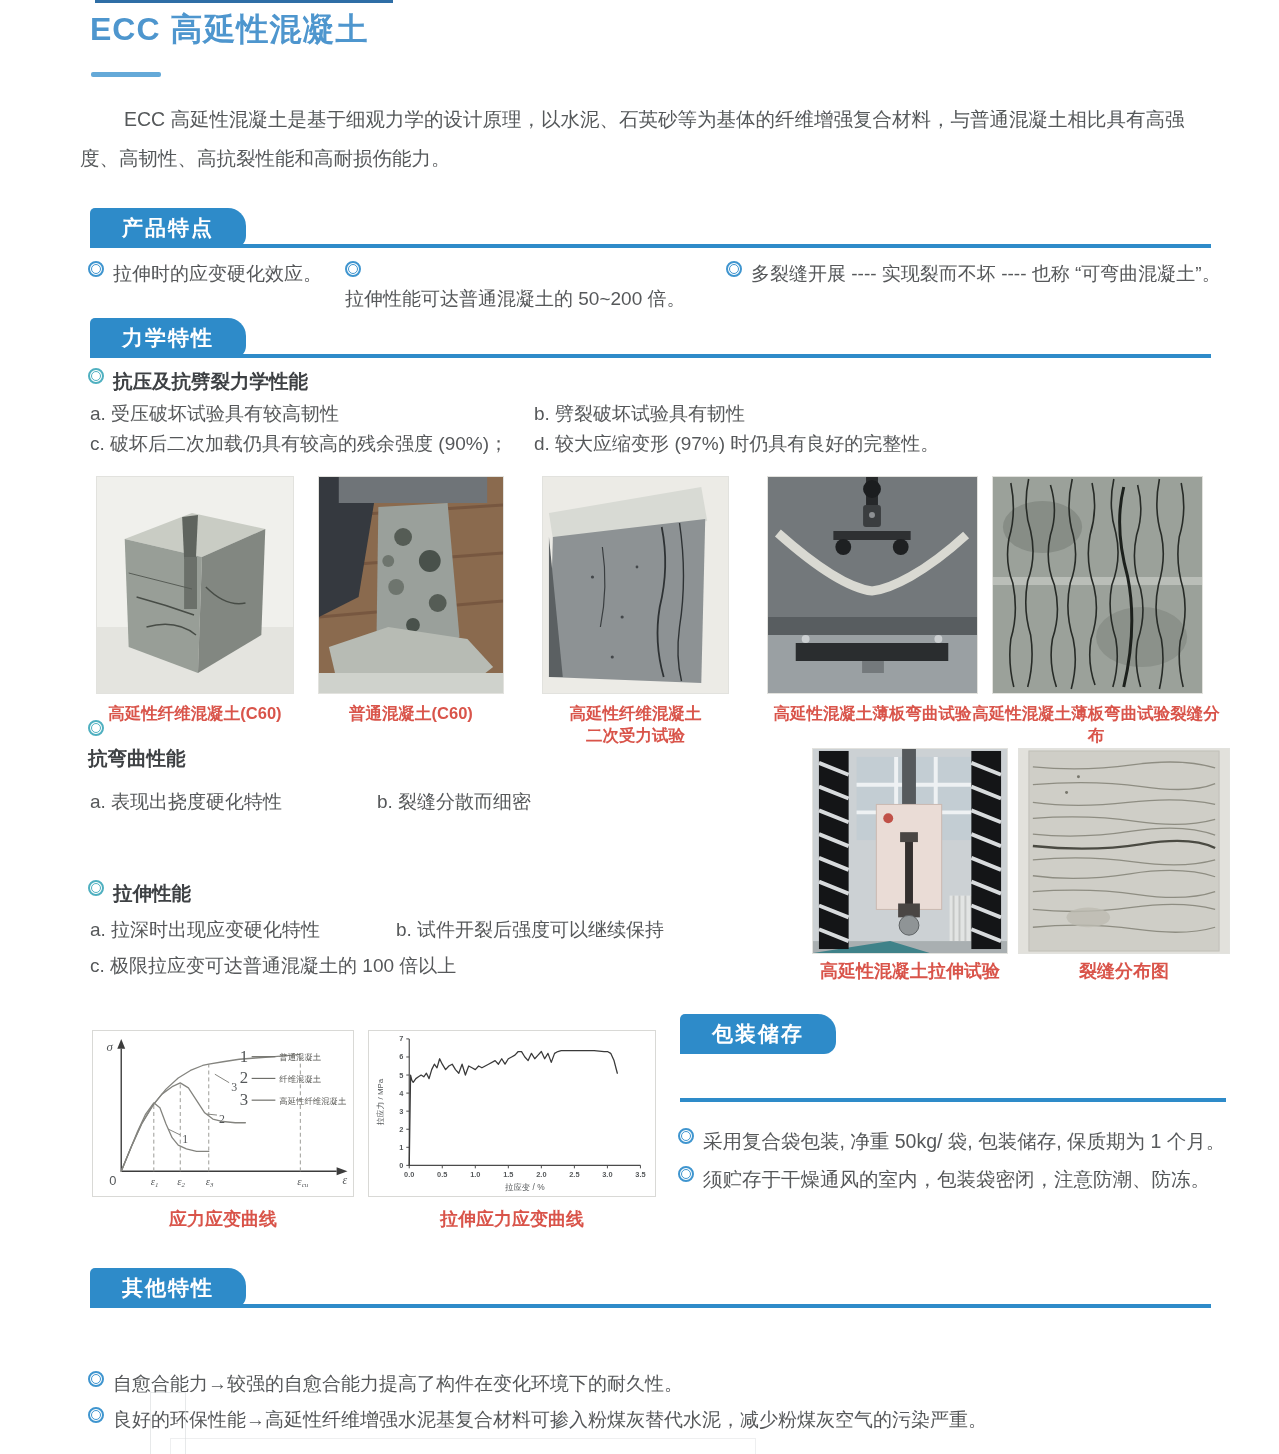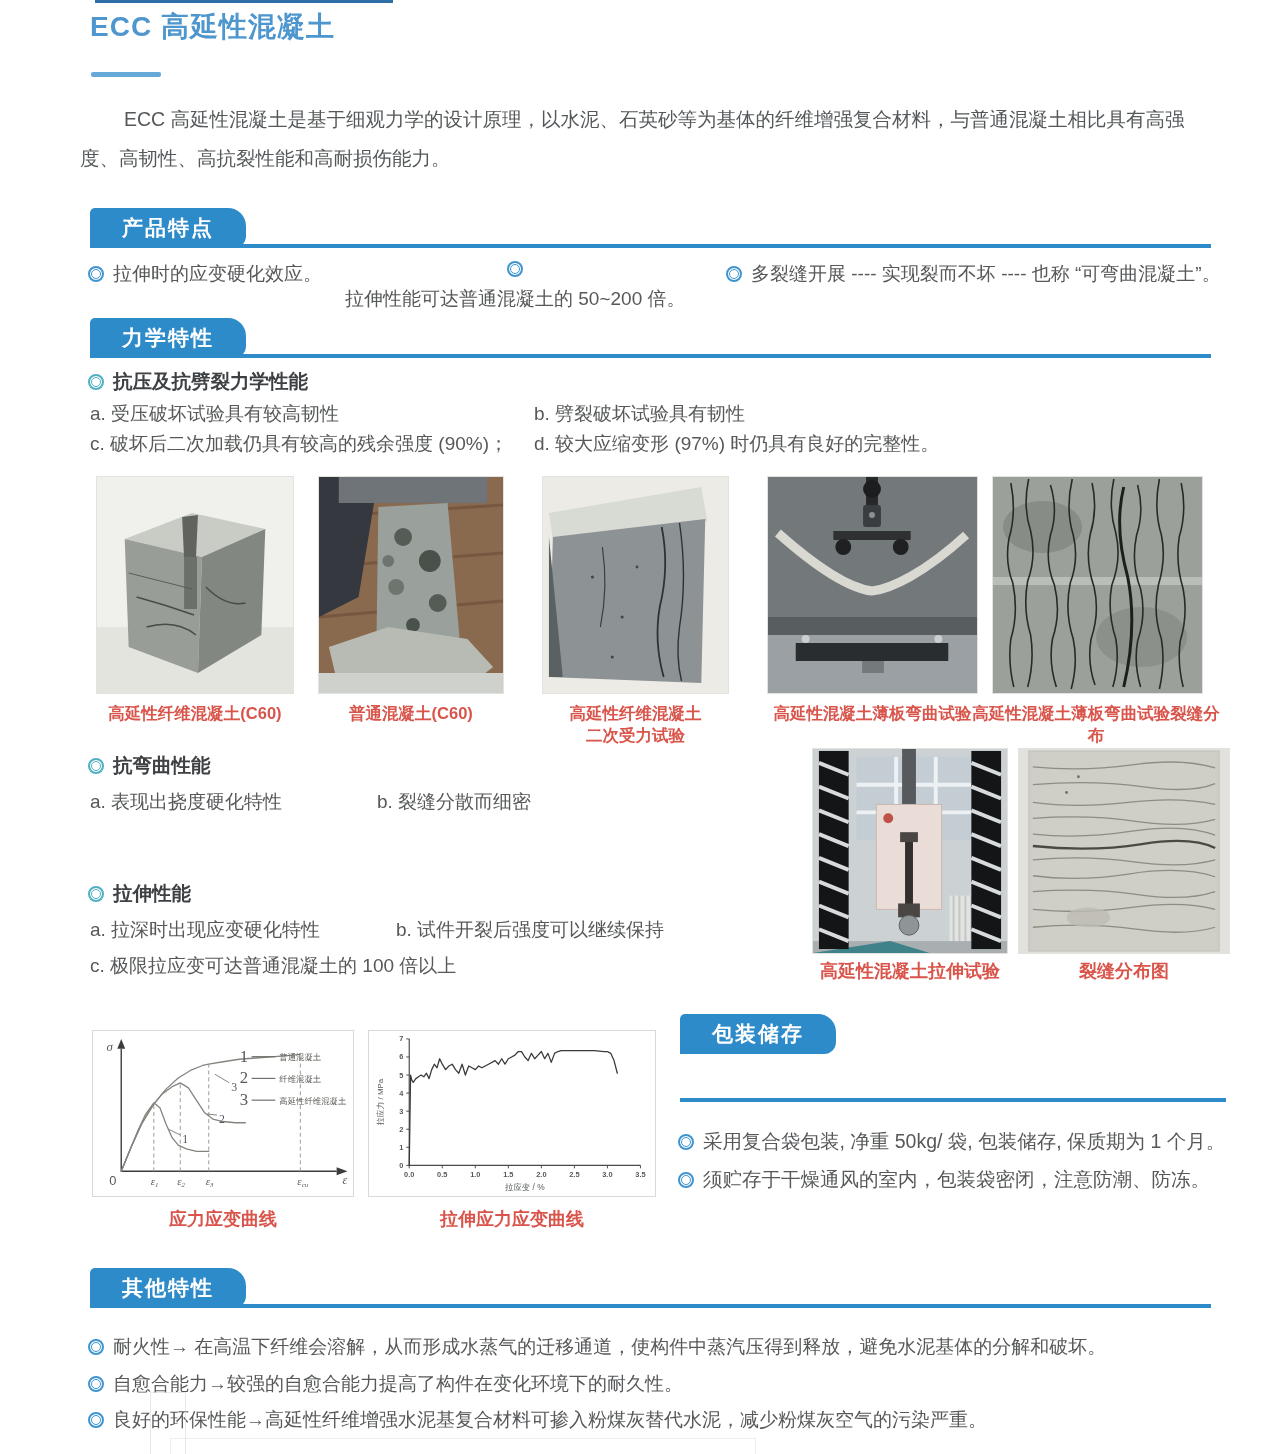--- a/index.html
+++ b/index.html
@@ -1,29 +1,29 @@
 <!DOCTYPE html>
 <html><head>
 <meta charset="utf-8">
 <style>
   html,body{margin:0;padding:0;background:#ffffff;}
   .page{position:relative;width:1279px;height:1454px;background:#fff;overflow:hidden;
         font-family:"Liberation Sans","DejaVu Sans",sans-serif;color:#55585a;}
   .abs{position:absolute;}
-  .page-title{font-size:28px;font-weight:700;color:#4e96ce;letter-spacing:1px;text-align:center;}
+  .page-title{font-size:32px;font-weight:700;color:#4e96ce;letter-spacing:1px;text-align:center;}
   .title-underline{width:70px;height:5px;background:#64a9d8;border-radius:2px;}
   .intro{font-size:19.5px;line-height:39px;color:#55585a;text-indent:44px;}
   .tab{width:156px;height:40px;background:#2e8bc9;color:#fff;font-weight:700;font-size:21px;
        letter-spacing:2px;display:flex;align-items:center;justify-content:center;
        border-radius:5px 18px 12px 0;}
   .rule{height:4px;background:#2e8bc9;}
   .bull{display:inline-block;width:16px;height:16px;border:2px solid currentColor;border-radius:50%;
         position:relative;box-sizing:border-box;flex:0 0 auto;}
   .bull::after{content:"";position:absolute;inset:1px;border:1.5px solid currentColor;border-radius:50%;}
-  .brow{display:flex;align-items:center;gap:9px;white-space:nowrap;}
+  .brow{display:flex;align-items:flex-start;gap:9px;white-space:nowrap;}
   .blue{color:#3f95cf;}
   .teal{color:#4fb0c0;}
   .item{font-size:19px;color:#56585a;white-space:nowrap;}
   .subt{font-size:19.5px;font-weight:700;color:#3e4144;white-space:nowrap;}
   .cap{color:#d9544a;font-size:16.5px;font-weight:600;text-align:center;white-space:pre-line;line-height:22px;}
   .cap2{font-size:18px;}
   .photo{border:1px solid #e2e2de;box-sizing:border-box;background:#f6f6f4;overflow:hidden;}
   .photo svg{display:block;width:100%;height:100%;}
   .chartbox{border:1px solid #d9d9d6;box-sizing:border-box;background:#fff;}
   .chartbox svg{display:block;width:100%;height:100%;}
@@ -156,21 +156,21 @@
     </svg>
   </div>
 
   <div class="abs cap" style="left:96px;top:702px;width:198px;">高延性纤维混凝土(C60)</div>
   <div class="abs cap" style="left:318px;top:702px;width:186px;">普通混凝土(C60)</div>
   <div class="abs cap" style="left:542px;top:702px;width:187px;">高延性纤维混凝土
 二次受力试验</div>
   <div class="abs cap" style="left:767px;top:702px;width:211px;">高延性混凝土薄板弯曲试验</div>
   <div class="abs cap" style="left:972px;top:702px;width:248px;">高延性混凝土薄板弯曲试验裂缝分布</div>
 
-  <div class="abs brow" style="left:88px;top:752px;">
+  <div class="abs brow" style="left:88px;top:720px;flex-direction:column;">
     <span class="bull teal"></span>
     <span class="subt">抗弯曲性能</span>
   </div>
   <div class="abs item" style="left:90px;top:789px;">a. 表现出挠度硬化特性</div>
   <div class="abs item" style="left:377px;top:789px;">b. 裂缝分散而细密</div>
 
   <div class="abs brow" style="left:88px;top:880px;">
     <span class="bull teal"></span>
     <span class="subt">拉伸性能</span>
   </div>
@@ -314,24 +314,20 @@
     <span class="bull blue"></span>
     <span class="btxt2">采用复合袋包装, 净重 50kg/ 袋, 包装储存, 保质期为 1 个月。</span>
   </div>
   <div class="abs brow" style="left:678px;top:1166px;">
     <span class="bull blue"></span>
     <span class="btxt2">须贮存于干燥通风的室内，包装袋密闭，注意防潮、防冻。</span>
   </div>
 
   <div class="abs tab" style="left:90px;top:1268px;">其他特性</div>
   <div class="abs rule" style="left:90px;top:1304px;width:1121px;"></div>
-  <div class="abs brow" style="left:88px;top:1334px;">
-    <span class="bull blue"></span>
-    <span class="btxt">耐火性→ 在高温下纤维会溶解，从而形成水蒸气的迁移通道，使构件中蒸汽压得到释放，避免水泥基体的分解和破坏。</span>
-  </div>
   <div class="abs brow" style="left:88px;top:1371px;">
     <span class="bull blue"></span>
     <span class="btxt">自愈合能力→较强的自愈合能力提高了构件在变化环境下的耐久性。</span>
   </div>
   <div class="abs brow" style="left:88px;top:1407px;">
     <span class="bull blue"></span>
     <span class="btxt">良好的环保性能→高延性纤维增强水泥基复合材料可掺入粉煤灰替代水泥，减少粉煤灰空气的污染严重。</span>
   </div>
 
   <div class="abs ghost" style="left:150px;top:1392px;width:34px;height:62px;"></div>

